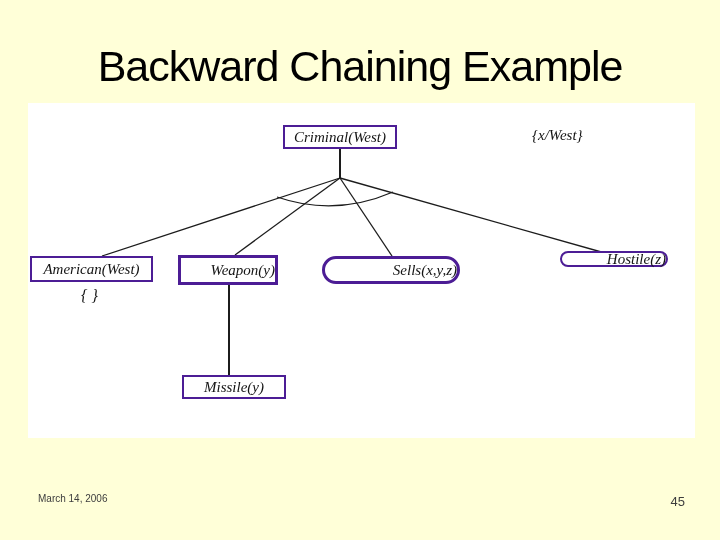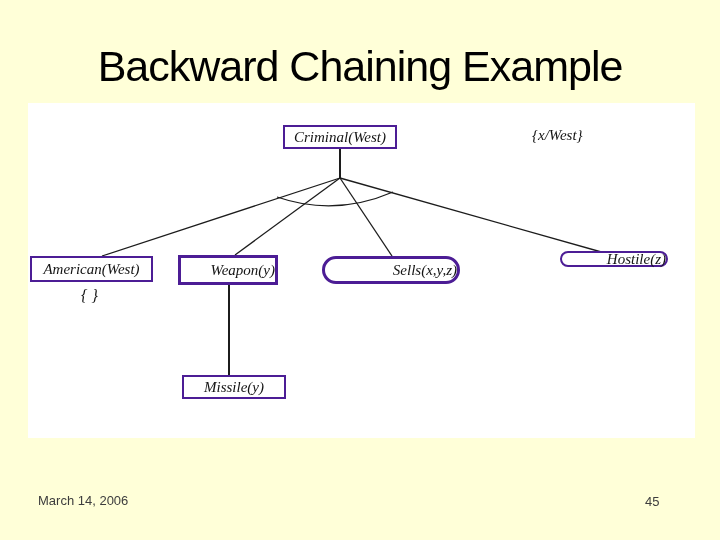--- a/index.html
+++ b/index.html
@@ -56,29 +56,29 @@
   .node-weapon   { left: 150px; top: 152px; width: 100px; height: 30px; justify-content: flex-end; }
   .node-sells    { left: 294px; top: 153px; width: 138px; height: 28px; }
   .node-hostile  { left: 532px; top: 148px; width: 108px; height: 16px; }
   .node-missile  { left: 154px; top: 272px; width: 104px;  height: 24px; }
 
   .subst-root     { left: 472px; top: 24px; margin-left: 32px; }
   .subst-american { left: 53px;  top: 184px; font-size: 16px; }
 
   .footer-date {
     position: absolute; left: 38px; top: 493px;
-    font-size: 13px; color: #3D3D3D;
+    font-size: 10px; color: #3D3D3D;
   }
   .footer-center {
     position: absolute; left: 210px; top: 493px; width: 300px;
     text-align: center; font-size: 13px; color: #3D3D3D; line-height: 16px;
   }
   .footer-num {
     position: absolute; left: 645px; top: 494px; width: 40px;
-    text-align: left; font-size: 13px; color: #3D3D3D;
+    text-align: right; font-size: 13px; color: #3D3D3D;
   }
 </style>
 </head>
 <body>
 
 <div class="slide">
 
   <div class="title">Backward Chaining Example</div>
 
   <div class="canvas">

